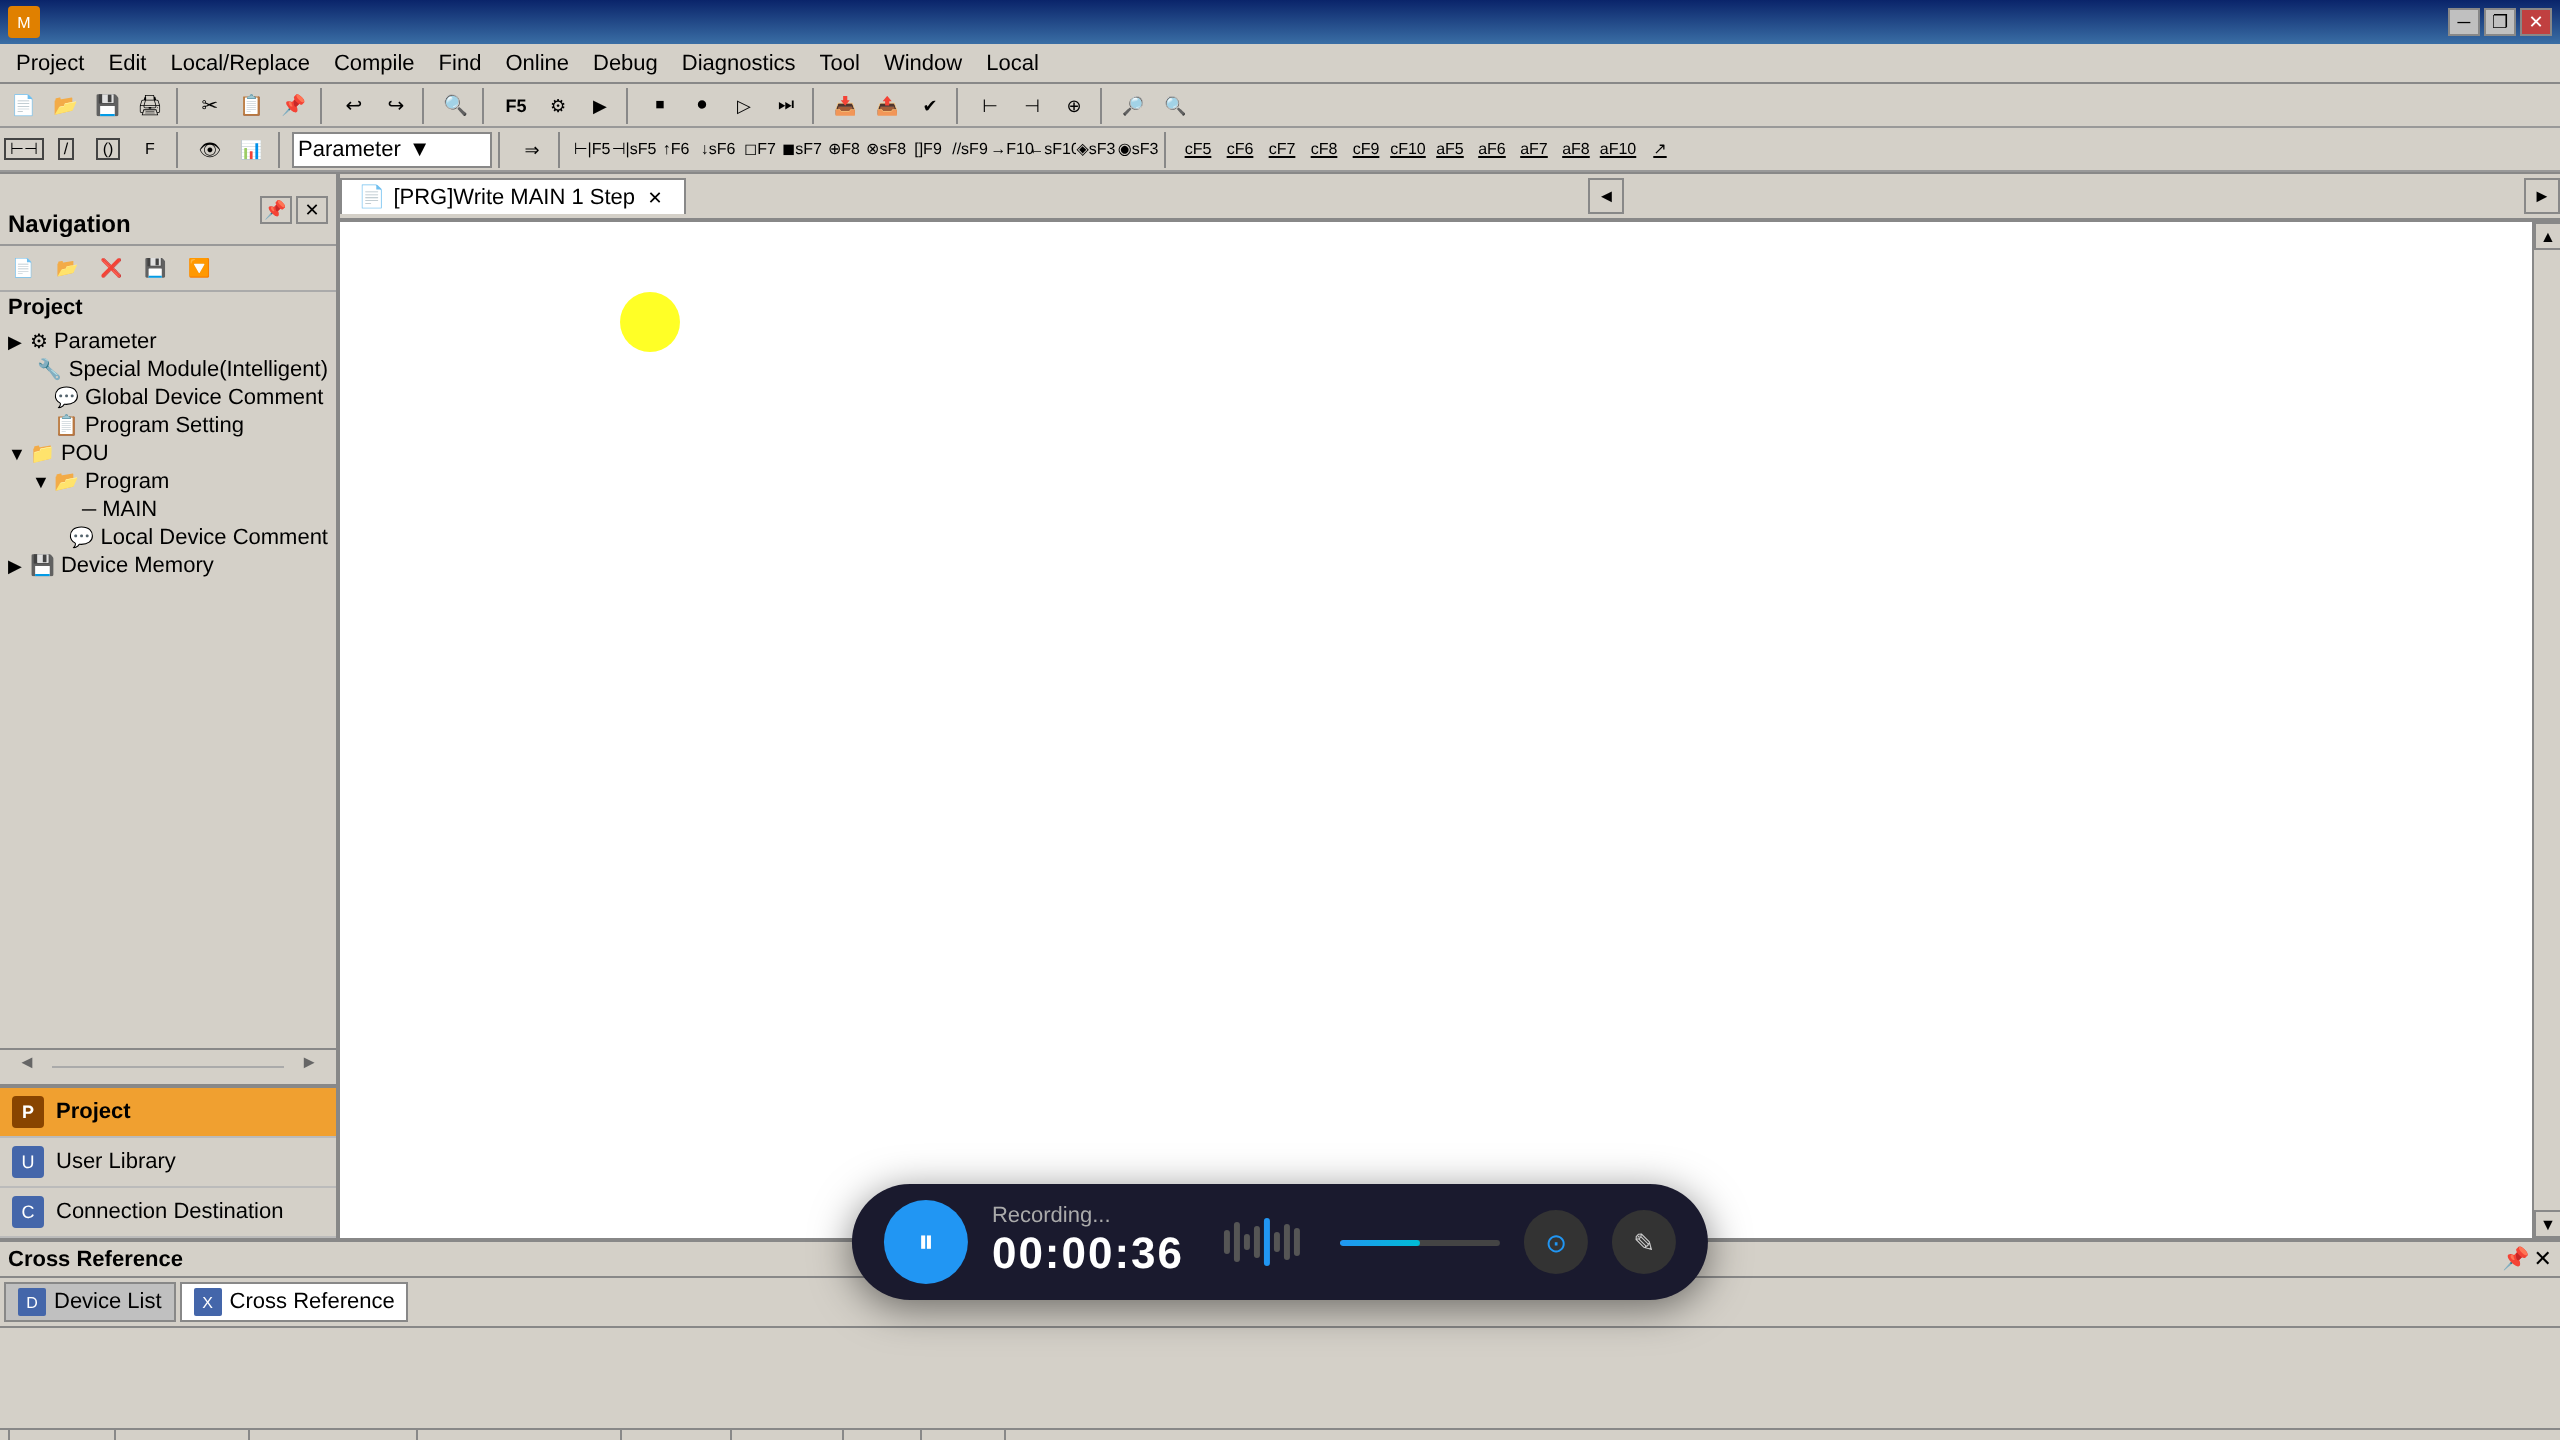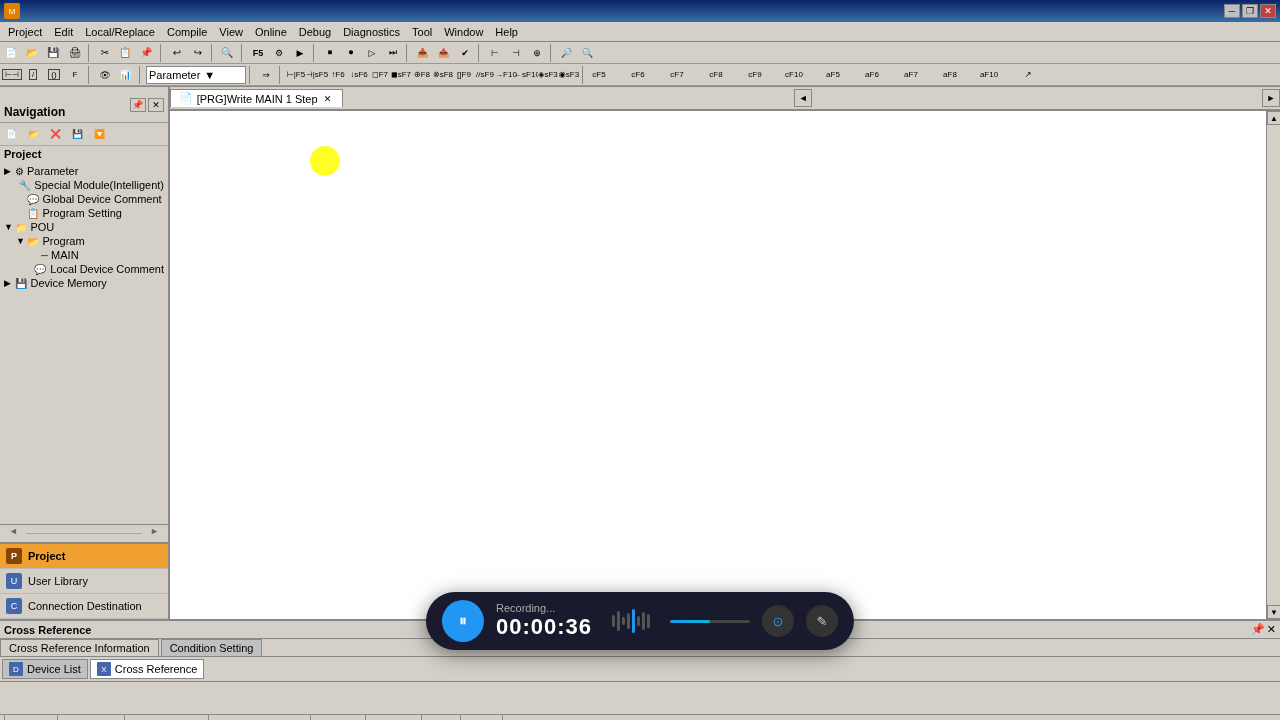--- a/index.html
+++ b/index.html
@@ -409,27 +409,27 @@
     <div class="win-btn">❐</div>
     <div class="win-btn close">✕</div>
   </div>
 </div>
 
 <div id="menu-bar">
   <div class="menu-item">Project</div>
   <div class="menu-item">Edit</div>
   <div class="menu-item">Local/Replace</div>
   <div class="menu-item">Compile</div>
-  <div class="menu-item">View</div>
+  <div class="menu-item">Find</div>
   <div class="menu-item">Online</div>
   <div class="menu-item">Debug</div>
   <div class="menu-item">Diagnostics</div>
   <div class="menu-item">Tool</div>
   <div class="menu-item">Window</div>
-  <div class="menu-item">Help</div>
+  <div class="menu-item">Local</div>
 </div>
 
 <div id="toolbar-area">
   <div class="toolbar-row">
 
     <div class="tb-btn">
         <span class="toolbar-icon">📄</span>
       </div>
     <div class="tb-btn">
         <span class="toolbar-icon">📂</span>
@@ -582,21 +582,21 @@
           <span style="font-size:8px;">←sF10</span>
         </div>
       <div class="tb-btn">
           <span style="font-size:8px;">◈sF3</span>
         </div>
       <div class="tb-btn">
           <span style="font-size:8px;">◉sF3</span>
         </div>
     </div>
     <div class="tb-separator"></div>
-    <div style="font-size:8px;display:flex;gap:19px;">
+    <div style="font-size:8px;display:flex;gap:1px;text-decoration:underline;">
       <div class="tb-btn">
           <span style="font-size:8px;">cF5</span>
         </div>
       <div class="tb-btn">
           <span style="font-size:8px;">cF6</span>
         </div>
       <div class="tb-btn">
           <span style="font-size:8px;">cF7</span>
         </div>
       <div class="tb-btn">
@@ -763,24 +763,20 @@
   </div>
 </div>
 
 <div id="cross-ref-panel">
   <div id="cross-ref-header">
     <span class="panel-title">Cross Reference</span>
     <div style="display:flex;gap:2px;">
       <div class="nav-btn">📌</div>
       <div class="nav-btn">✕</div>
     </div>
-  </div>
-  <div id="cross-ref-tabs">
-    <div class="cross-ref-tab active">Cross Reference Information</div>
-    <div class="cross-ref-tab">Condition Setting</div>
   </div>
   <div id="bottom-tabs-row">
     <div class="bottom-tab">
       <div class="bottom-tab-icon">D</div>
       <span>Device List</span>
     </div>
     <div class="bottom-tab active">
       <div class="bottom-tab-icon">X</div>
       <span>Cross Reference</span>
     </div>

